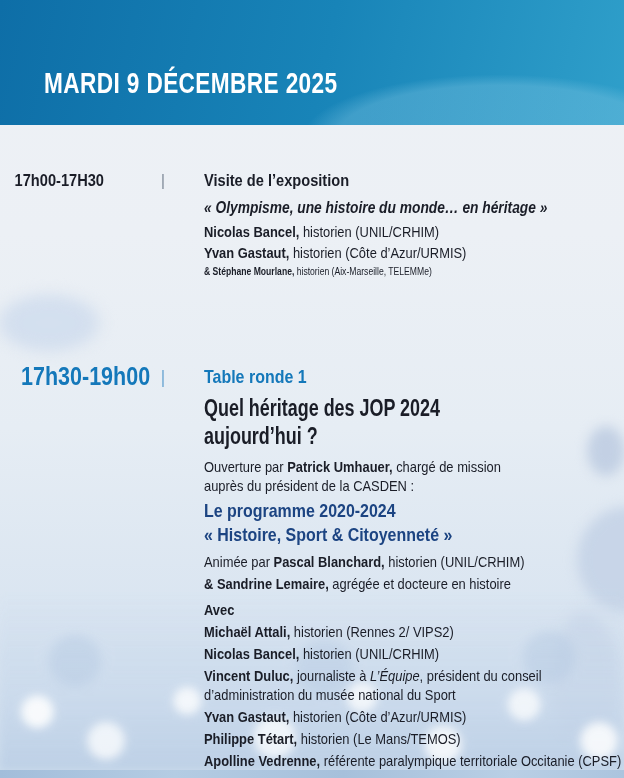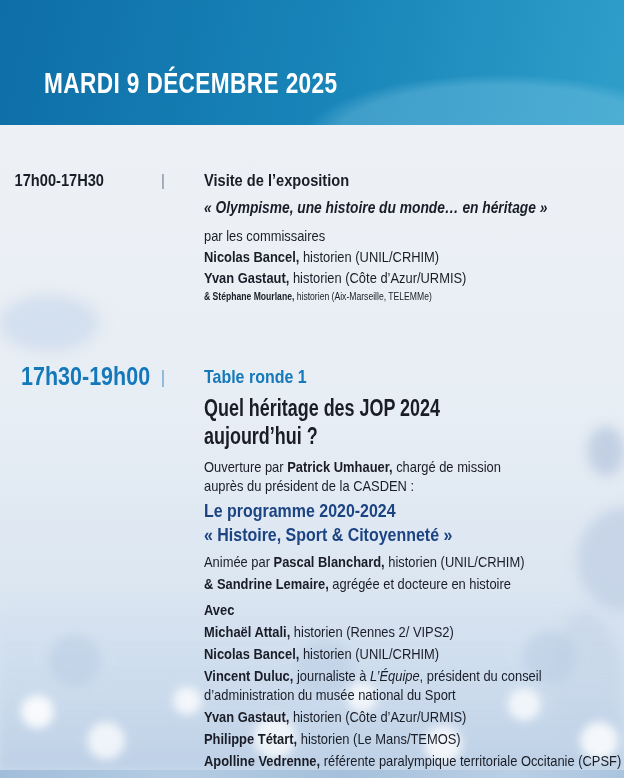--- a/index.html
+++ b/index.html
@@ -98,21 +98,20 @@
   <h1>MARDI 9 DÉCEMBRE 2025</h1>
 </header>
 
 <main class="sessions">
     <section class="session s0 accent-dark">
       <div class="time"><span class="cond">17h00-17H30</span></div>
       <div class="sep">|</div>
       <div class="lines">
         <div class="line l-title-md"><span class="cond"><span class="sg-b">Visite de l’exposition</span></span></div>
         <div class="line l-subtitle"><span class="cond"><span class="sg-bi">« Olympisme, une histoire du monde… en héritage »</span></span></div>
-        <div class="line l-byline"><span class="cond"><span class="sg-r">par les commissaires</span></span></div>
         <div class="line l-person"><span class="cond"><span class="sg-b">Nicolas Bancel,</span><span class="sg-r"> historien (UNIL/CRHIM)</span></span></div>
         <div class="line l-person"><span class="cond"><span class="sg-b">Yvan Gastaut,</span><span class="sg-r"> historien (Côte d’Azur/URMIS)</span></span></div>
         <div class="line l-person-tight"><span class="cond"><span class="sg-b">&amp; Stéphane Mourlane,</span><span class="sg-r"> historien (Aix-Marseille, TELEMMe)</span></span></div>
       </div>
     </section>
     <section class="session s1 accent-blue">
       <div class="time"><span class="cond">17h30-19h00</span></div>
       <div class="sep">|</div>
       <div class="lines">
         <div class="line l-head-blue"><span class="cond"><span class="sg-b">Table ronde 1</span></span></div>

